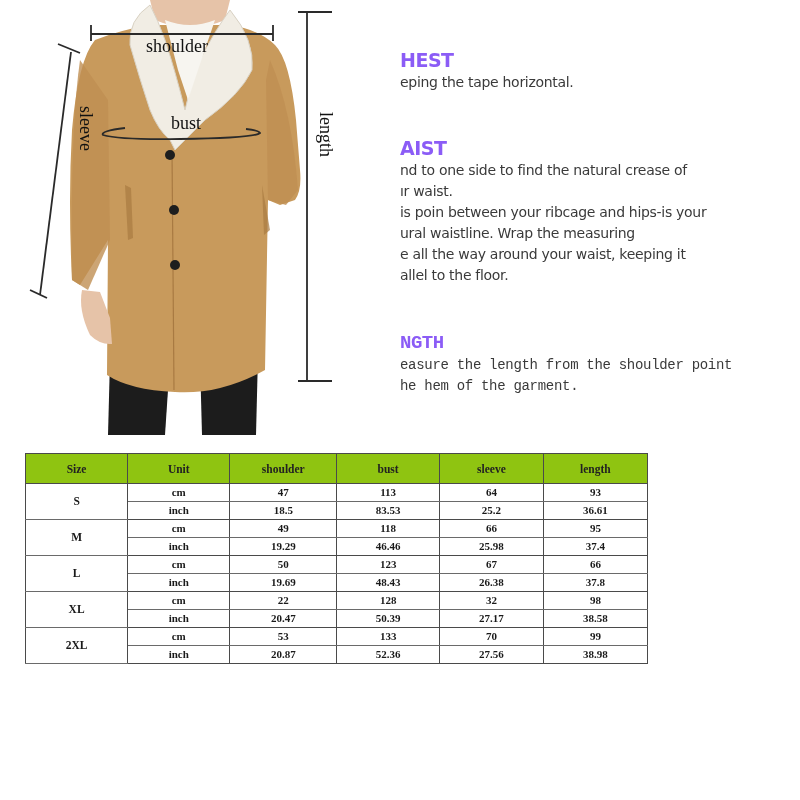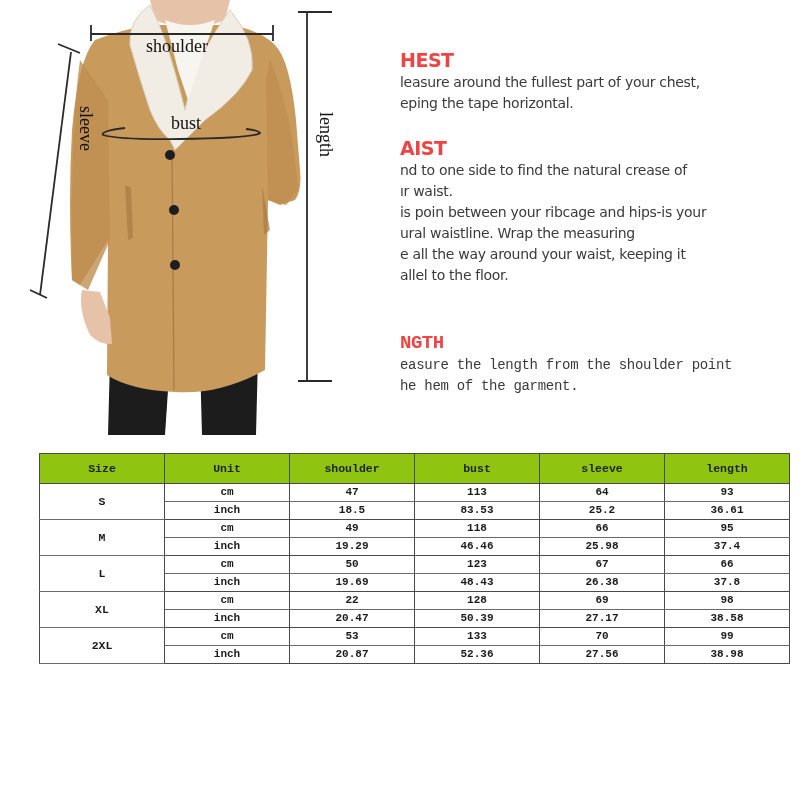--- a/index.html
+++ b/index.html
@@ -10,28 +10,28 @@
   .figure svg { position: absolute; left: 0; top: 0; }
   .fig-label { position: absolute; font-family: "Liberation Serif", serif; font-size: 18px; color: #111; white-space: nowrap; }
   .lbl-shoulder { left: 146px; top: 36px; }
   .lbl-bust { left: 171px; top: 113px; }
   .lbl-sleeve { left: 10px; top: 128px; transform-origin: left top; transform: rotate(90deg) translate(0,-44px); left: 52px; top: 106px; }
   .lbl-length { left: 306px; top: 114px; transform-origin: left top; transform: rotate(90deg); left: 336px; top: 112px; }
 
   
   .guide { position: absolute; left: 400px; top: 48px; width: 400px; color: #333; font-family: "DejaVu Sans", sans-serif; }
   .guide-section { position: absolute; left: 0; }
-  .guide-heading { font-size: 19px; color: #ef4444; margin: 0; line-height: 24px; letter-spacing: -0.5px; }
+  .guide-heading { font-size: 19px; color: #8b5cf6; margin: 0; line-height: 24px; letter-spacing: -0.5px; }
   .guide-line { font-size: 14px; line-height: 21px; margin: 0; color: #3a3a3a; white-space: nowrap; letter-spacing: -0.3px; }
   .sec-chest { top: 0; }
   .sec-waist { top: 88px; }
   .sec-length { top: 283px; font-family: Liberation Mono, monospace; }
 
   
-  .size-table { position: absolute; left: 39px; top: 453px; border-collapse: collapse; width: 751px; font-family: Liberation Mono, monospace; }
+  .size-table { position: absolute; left: 25px; top: 453px; border-collapse: collapse; width: 623px; font-family: Liberation Serif, serif; }
   .size-table th, .size-table td { border: 1.5px solid #4a4a4a; text-align: center; padding: 0; font-weight: bold; color: #1a1a1a; }
   .size-table th { background: #8fc411; height: 29px; font-size: 11.5px; color: #222; }
   .size-table td { height: 17px; font-size: 11px; line-height: 17px; }
   .size-table td.size-cell { font-size: 11.5px; }
   .size-table tr.cm-row td { border-bottom: 1px solid #6a6a6a; }
   .c-size { width: 124px; } .c-unit { width: 124px; } .c-sh { width: 124px; } .c-bu { width: 124px; } .c-sl { width: 124px; } .c-le { width: 124px; }
 </style>
 </head>
 <body>
 
@@ -83,21 +83,20 @@
 
   <span class="fig-label lbl-shoulder">shoulder</span>
   <span class="fig-label lbl-bust">bust</span>
   <span class="fig-label lbl-sleeve">sleeve</span>
   <span class="fig-label lbl-length">length</span>
 </div>
 
 <div class="guide">
   <div class="guide-section sec-chest">
     <h3 class="guide-heading">HEST</h3>
-    <p class="guide-line">leasure around the fullest part of your chest,</p>
     <p class="guide-line">eping the tape horizontal.</p>
   </div>
   <div class="guide-section sec-waist">
     <h3 class="guide-heading">AIST</h3>
     <p class="guide-line">nd to one side to find the natural crease of</p>
     <p class="guide-line">ır waist.</p>
     <p class="guide-line">is poin between your ribcage and hips-is your</p>
     <p class="guide-line">ural waistline. Wrap the measuring</p>
     <p class="guide-line">e all the way around your waist, keeping it</p>
     <p class="guide-line">allel to the floor.</p>
@@ -168,21 +167,21 @@
       <td>48.43</td>
       <td>26.38</td>
       <td>37.8</td>
     </tr>
 
     <tr class="cm-row">
       <td class="size-cell" rowspan="2">XL</td>
       <td>cm</td>
       <td>22</td>
       <td>128</td>
-      <td>69</td>
+      <td>32</td>
       <td>98</td>
     </tr>
     <tr>
       <td>inch</td>
       <td>20.47</td>
       <td>50.39</td>
       <td>27.17</td>
       <td>38.58</td>
     </tr>
 

